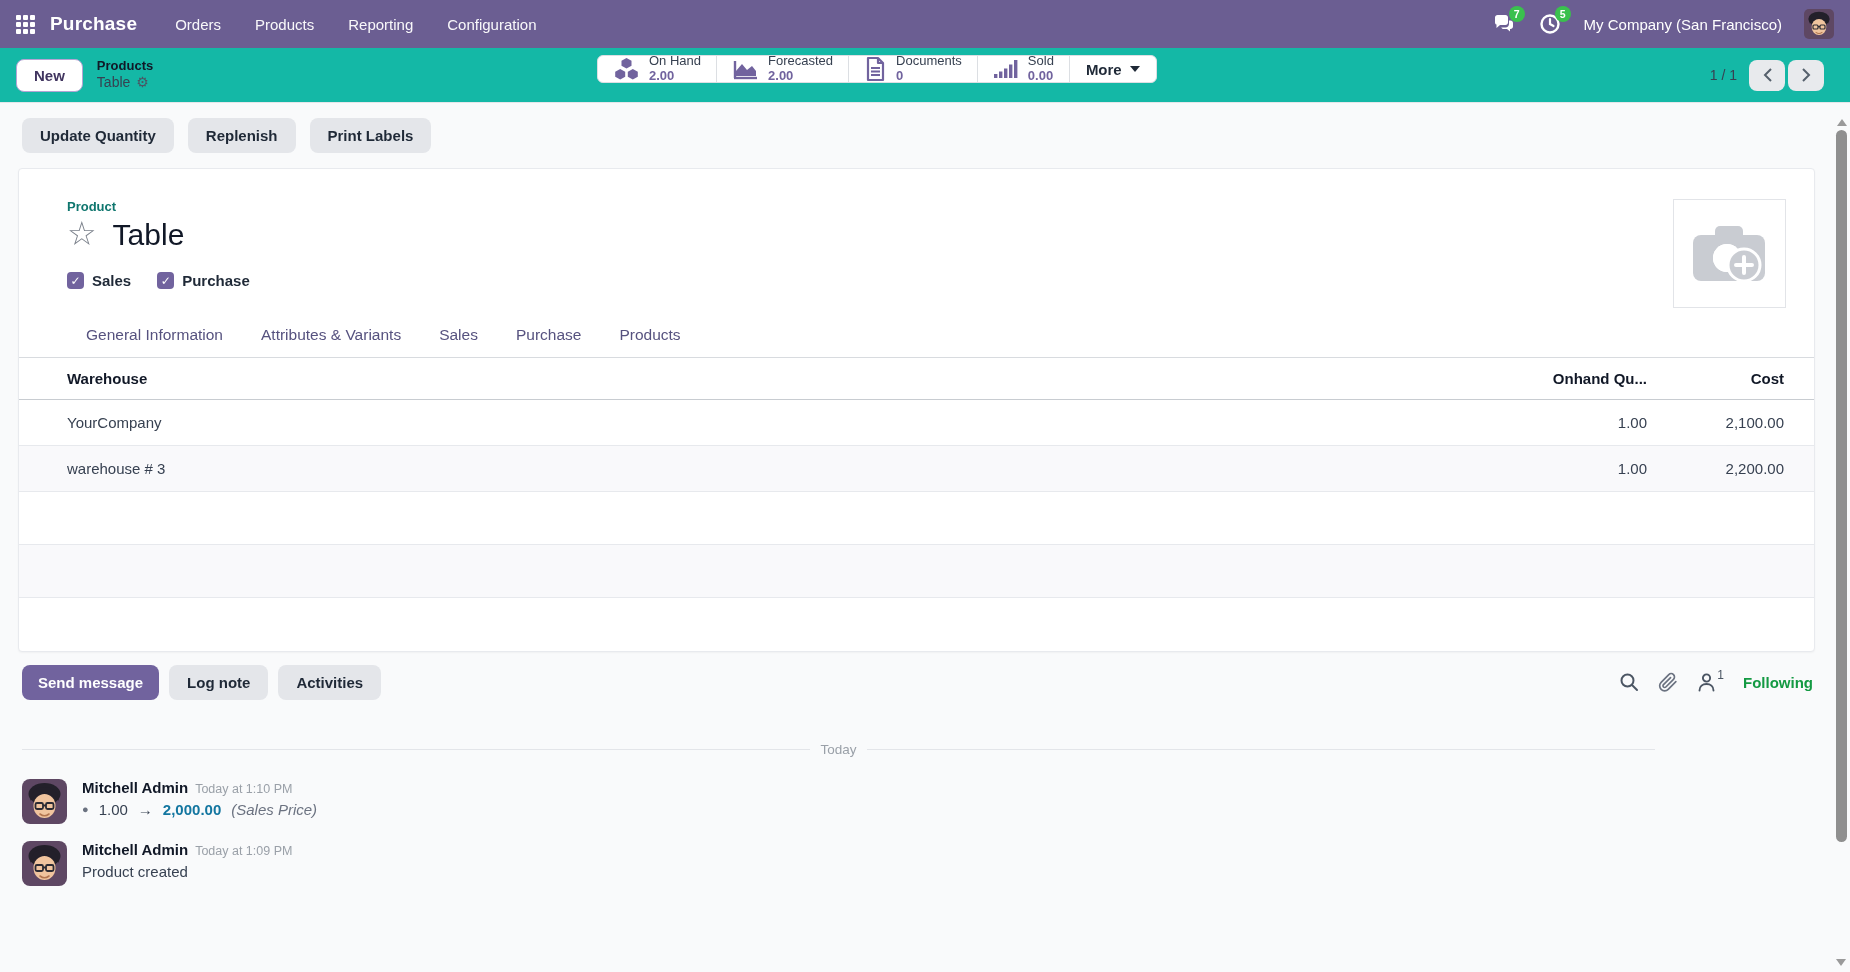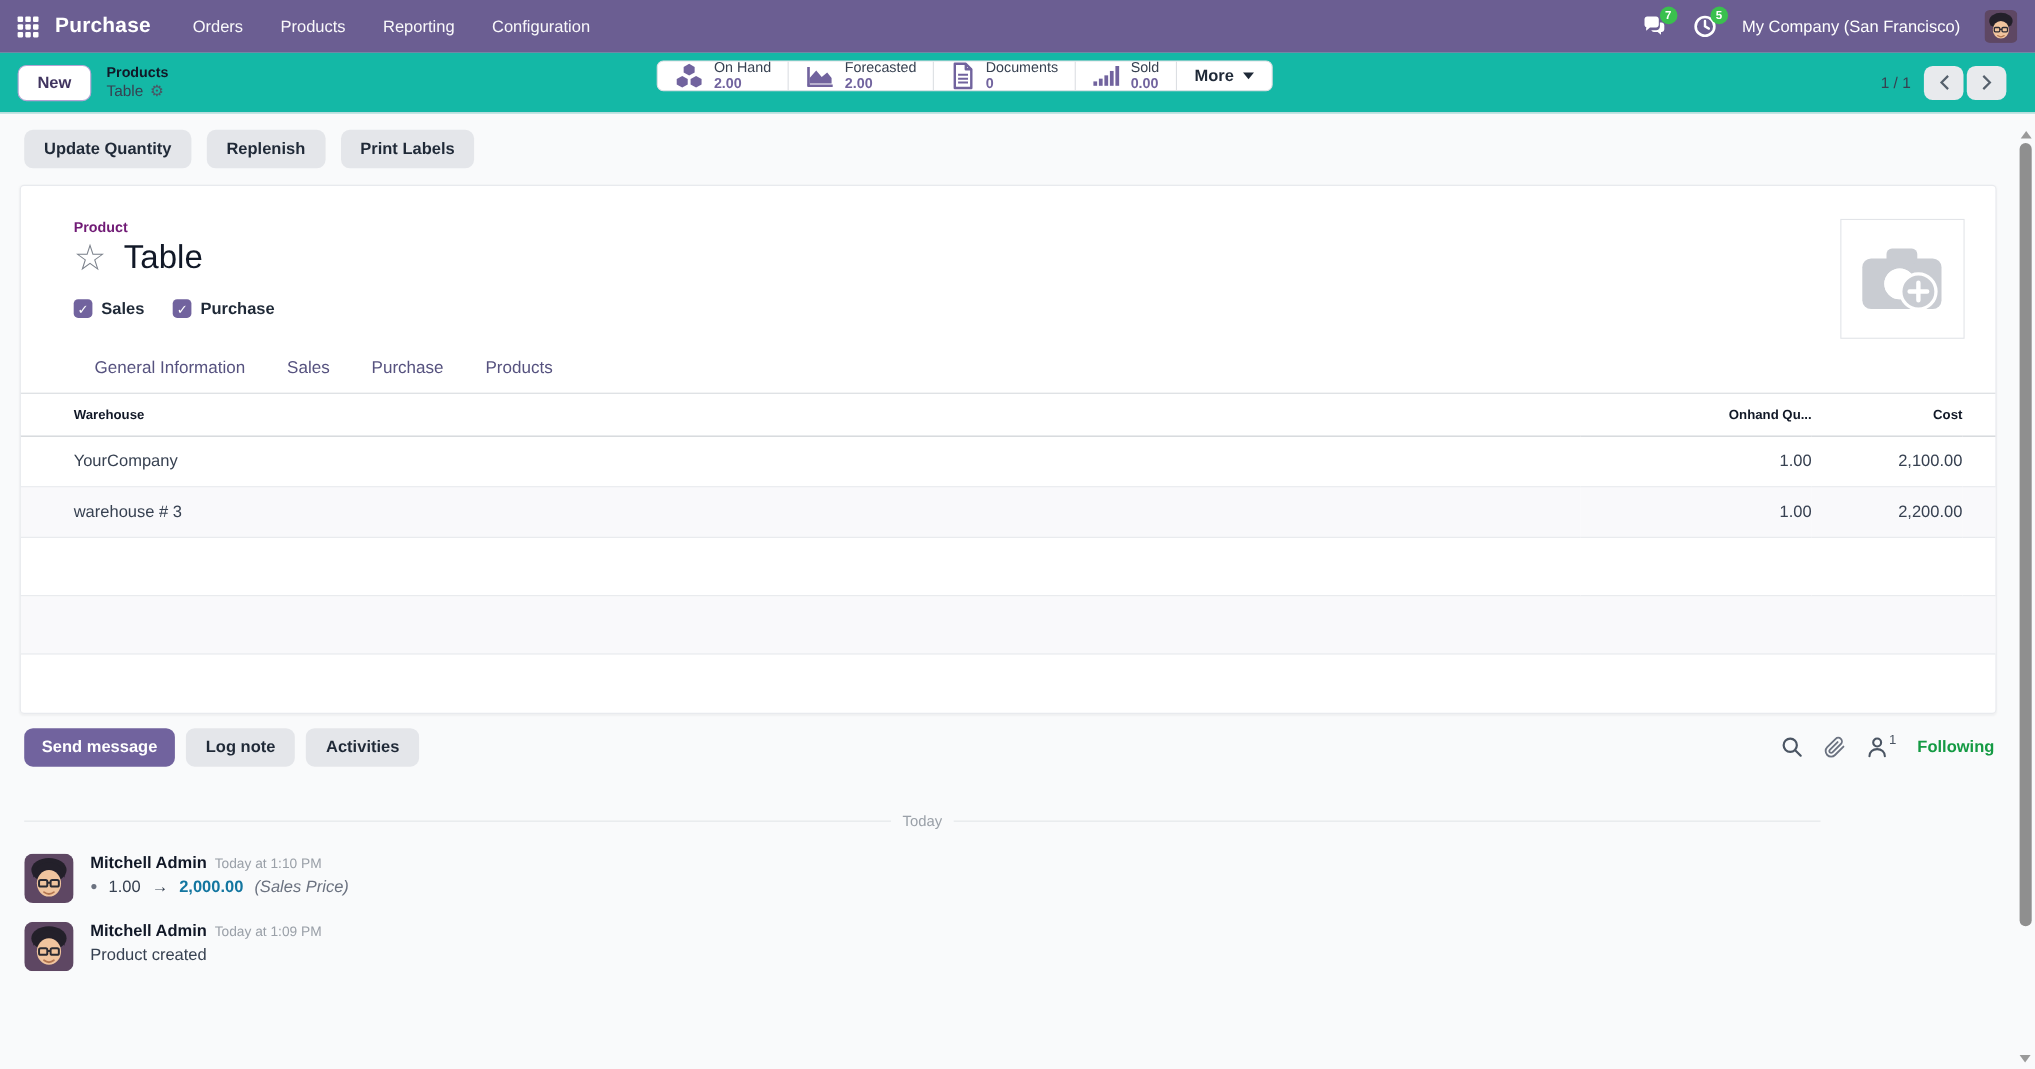--- a/index.html
+++ b/index.html
@@ -65,21 +65,21 @@
     font-size:15px; font-weight:600; color:#1f2937; cursor:pointer;
     font-family:inherit; }
 
   
   .card { background:#fff; margin:15px 35px 0 18px; border:1px solid #e8eaee;
     border-radius:4px; box-shadow:0 1px 2px rgba(0,0,0,.04); position:relative; }
   .img-placeholder { position:absolute; top:30px; right:28px; width:113px; height:109px;
     border:1px solid #e2e4e8; background:#fff; display:flex; align-items:center;
     justify-content:center; cursor:pointer; }
   .product-head { padding:30px 0 0 48px; }
-  .field-label { font-size:13px; font-weight:700; color:#701a75; }
+  .field-label { font-size:13px; font-weight:700; color:#0f766e; }
   .title-row { display:flex; align-items:center; gap:16px; margin-top:4px; }
   .star { font-size:33px; color:#7c828c; line-height:1; cursor:pointer; margin-top:-4px; }
   .product-title { font-size:30px; color:#111827; }
   .check-row { display:flex; gap:26px; margin:20px 0 0 48px; }
   .check-item { display:flex; align-items:center; gap:8px; cursor:pointer; }
   .checkbox { width:17px; height:17px; background:#71639E; border-radius:4px; color:#fff;
     font-size:12px; display:flex; align-items:center; justify-content:center; }
   .check-label { font-size:15px; font-weight:700; color:#1f2937; }
 
   
@@ -88,21 +88,21 @@
   .tab { padding:13px 19px; font-size:15.5px; color:#56527f; cursor:pointer; }
   .tab-active-wrap { position:relative; margin-bottom:-1px; }
   .tab-active { background:#fff; border:1px solid #d8dbdf; border-bottom:1px solid #fff;
     border-radius:8px 8px 0 0; padding:13px 25px; font-size:15.5px; font-weight:700;
     color:#111827; cursor:pointer; }
   .red-box { position:absolute; left:-10px; right:-10px; top:-7px; bottom:-4px;
     border:3px solid #e5483d; pointer-events:none; z-index:5; }
 
   
   table.wh { width:100%; border-collapse:collapse; }
-  .wh th { font-size:12px; font-weight:700; color:#111827; text-align:left;
+  .wh th { font-size:15px; font-weight:700; color:#111827; text-align:left;
     padding:12px 0; border-bottom:1px solid #c8ccd1; }
   .wh th.num, .wh td.num { text-align:right; }
   .wh td { font-size:15px; color:#374151; padding:14px 0; border-bottom:1px solid #e7e9ed; }
   .wh .c-first { padding-left:48px; }
   .wh .c-qty { width:210px; }
   .wh .c-cost { width:137px; }
   .wh .c-pad { width:30px; }
   .wh tr.stripe { background:#f9f9fb; }
   .wh tr.empty td { padding:0; height:53px; }
 
@@ -305,20 +305,21 @@
       <span class="check-label">Sales</span>
     </div>
     <div class="check-item">
       <span class="checkbox">✓</span>
       <span class="check-label">Purchase</span>
     </div>
   </div>
 
   <div class="tabs">
     <div class="tab">General Information</div>
+    <div class="tab">Attributes &amp; Variants</div>
     <div class="tab">Sales</div>
     <div class="tab">Purchase</div>
     <div class="tab">Products</div>
   </div>
 
   <table class="wh">
     <colgroup>
         <col>
         <col class="c-qty">
         <col class="c-cost">

